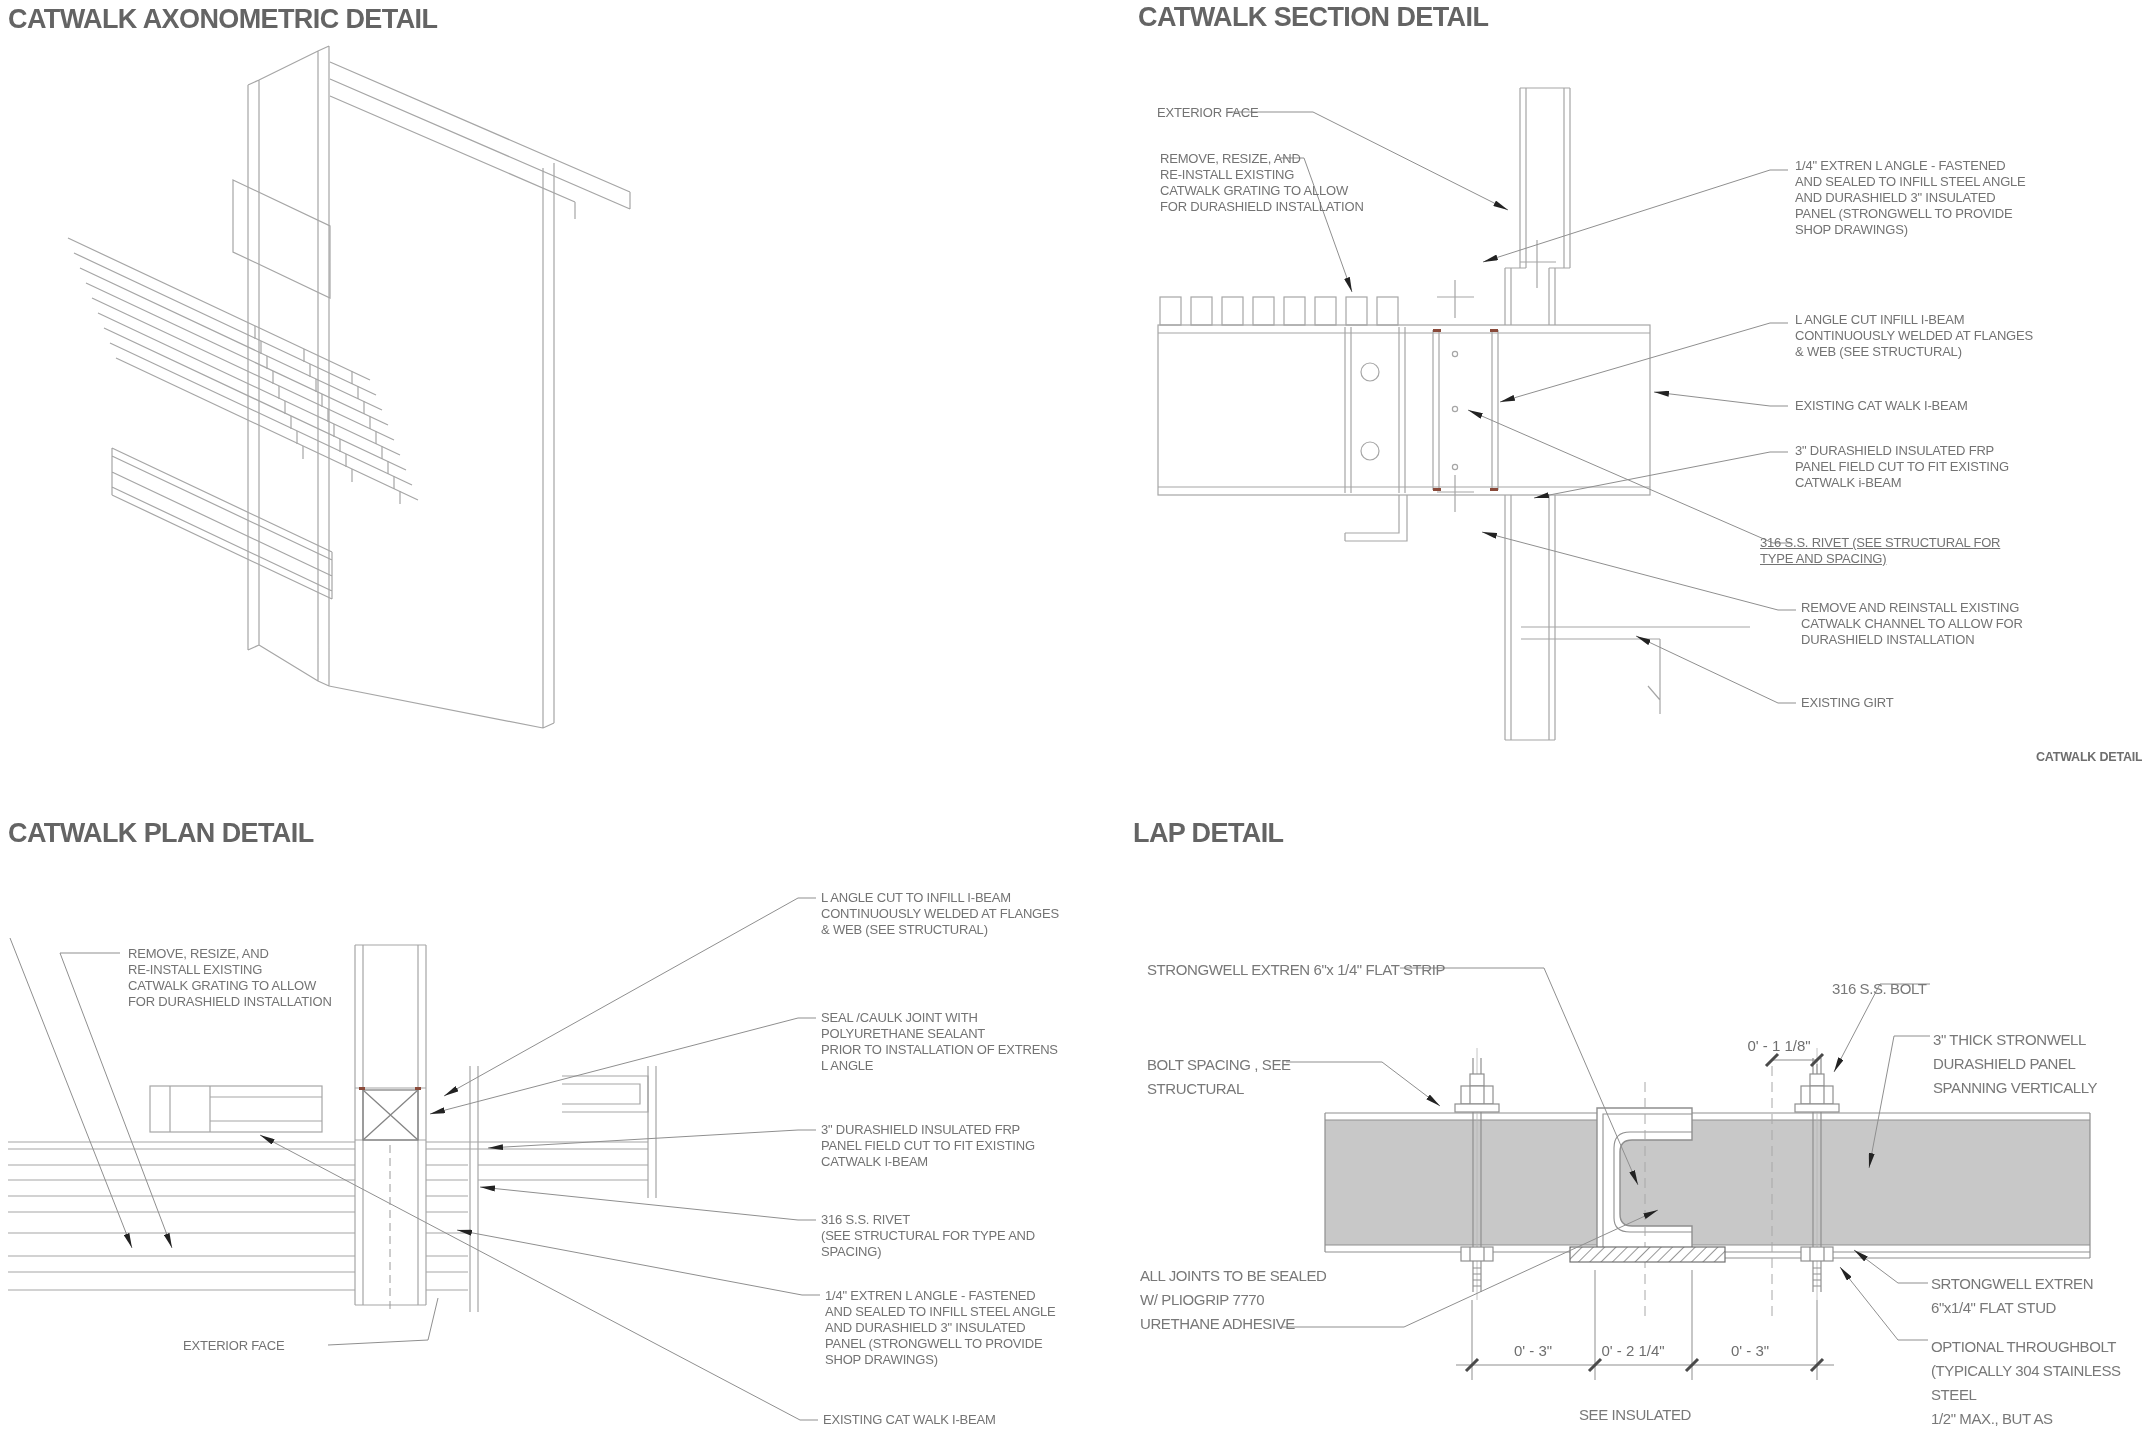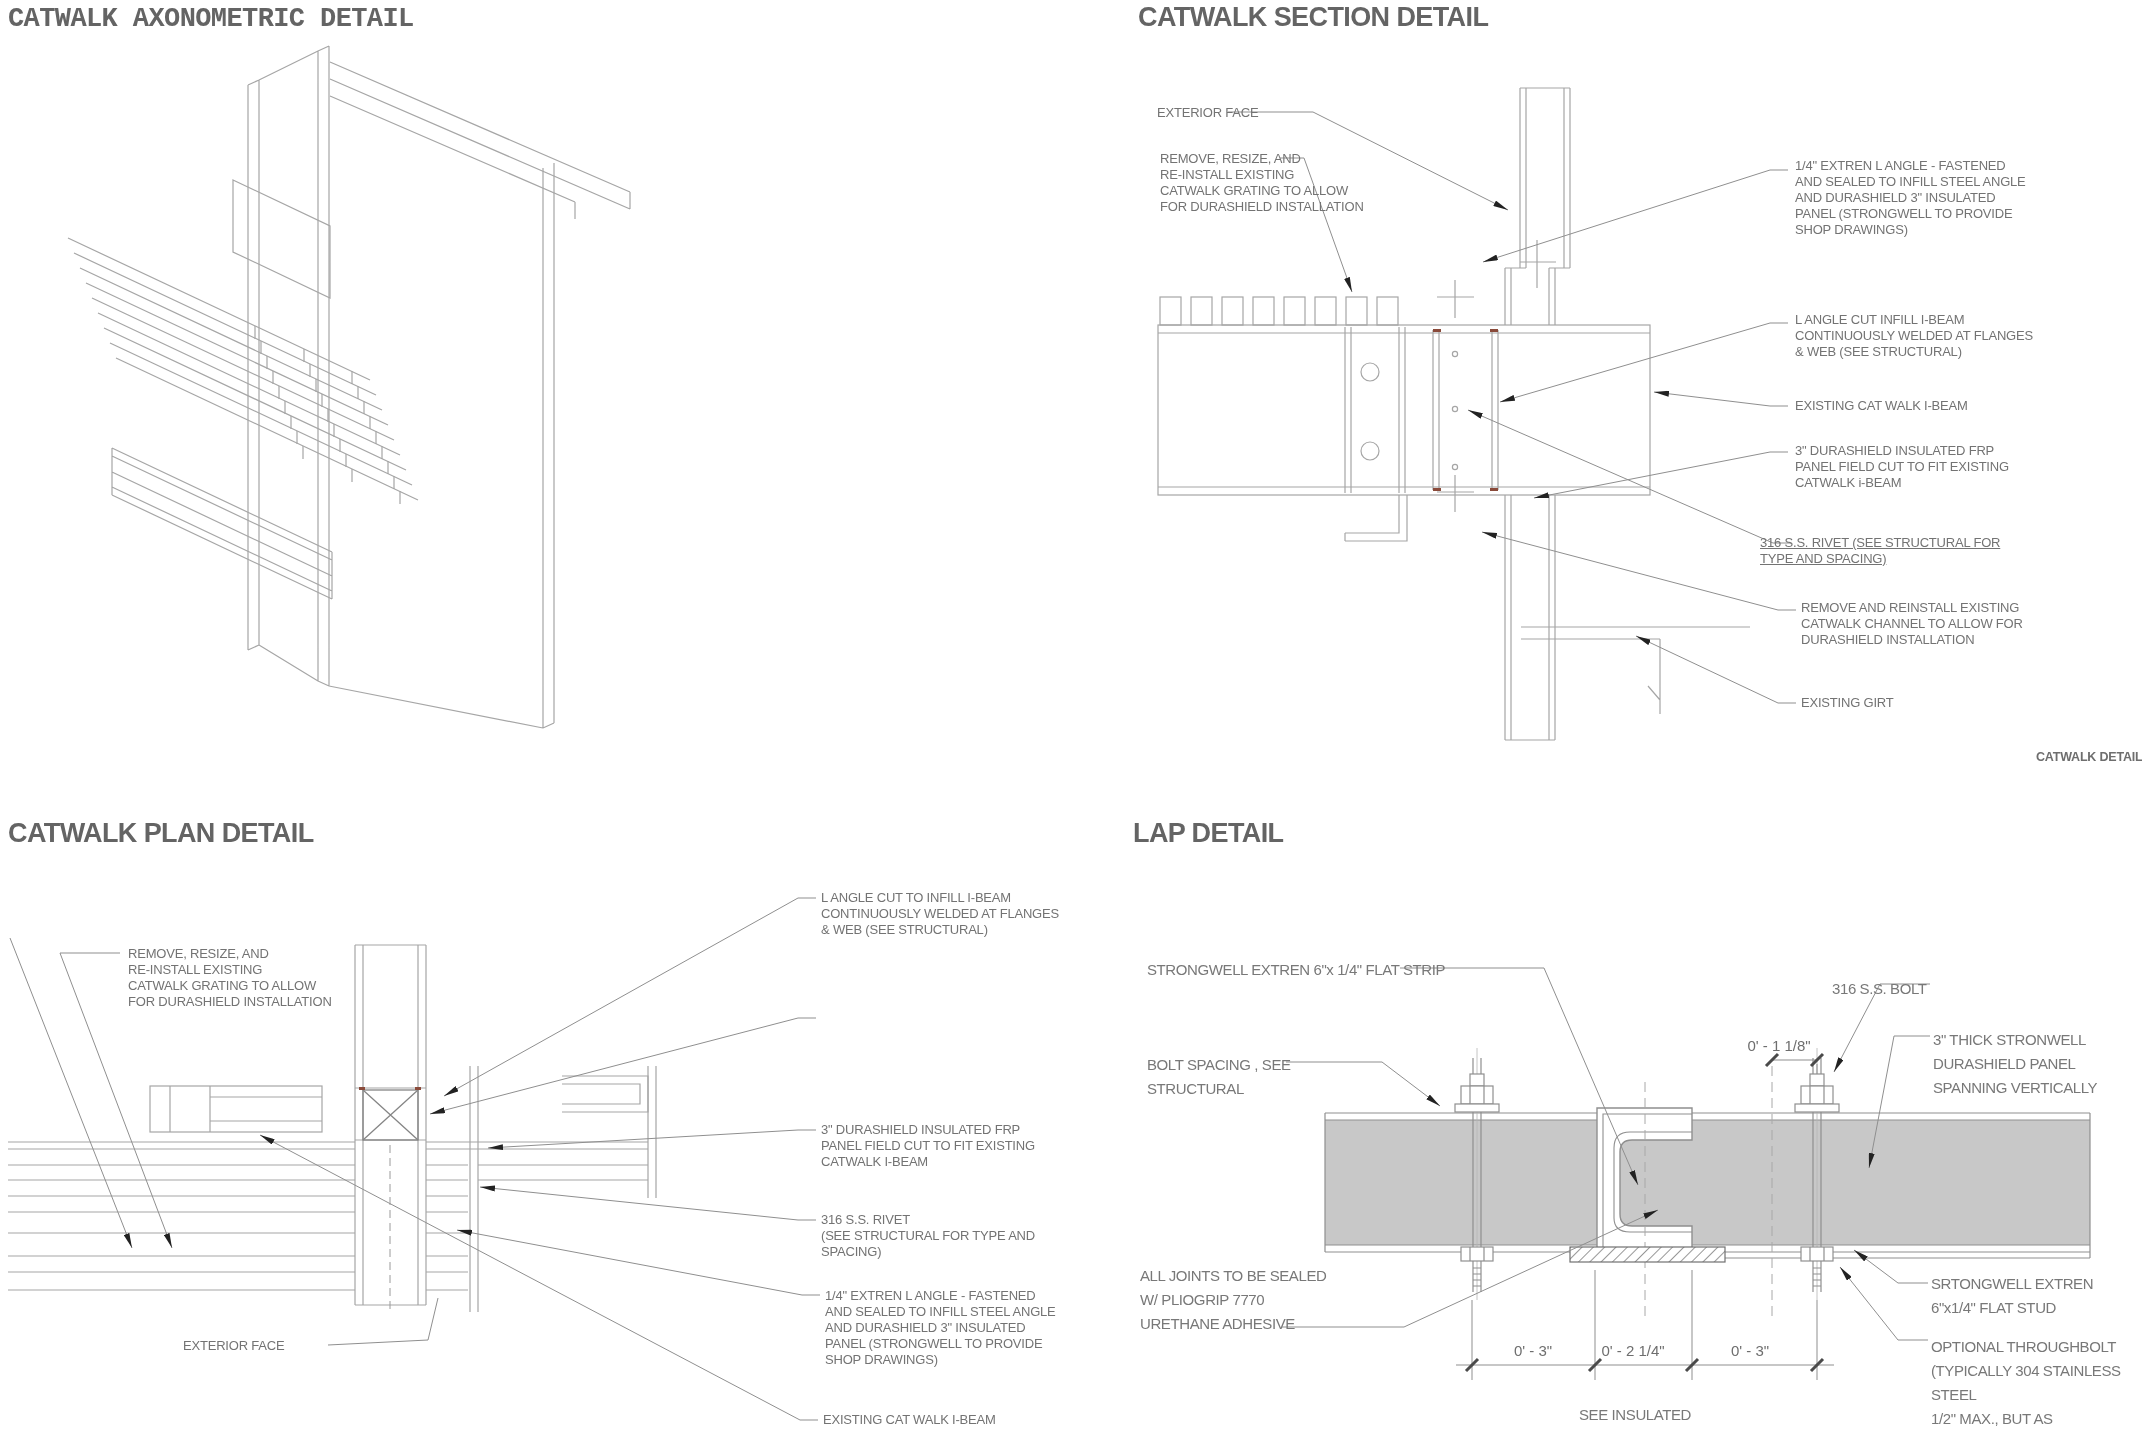--- a/index.html
+++ b/index.html
@@ -14,21 +14,21 @@
   .note  { position:absolute; font-size:12.5px; font-weight:700; color:#6e6e6e;
            letter-spacing:-0.2px; white-space:nowrap; }
   svg.panel { position:absolute; display:block; }
   .dimtxt { font-family:"Liberation Sans", sans-serif; font-size:15px; fill:#6e6e6e; }
 </style>
 </head>
 <body>
 
 <div class="sheet">
 
-  <div class="title" style="left:8px; top:4px;font-family:Liberation Mono, monospace;">CATWALK AXONOMETRIC DETAIL</div>
+  <div class="title" style="left:8px; top:4px;">CATWALK AXONOMETRIC DETAIL</div>
   <div class="title" style="left:1138px; top:2px;">CATWALK SECTION DETAIL</div>
   <div class="title" style="left:8px; top:818px;">CATWALK PLAN DETAIL</div>
   <div class="title" style="left:1133px; top:818px;">LAP DETAIL</div>
   <div class="note" style="left:2036px; top:750px;">CATWALK DETAILS</div>
 
   <svg class="panel" style="left:0; top:0;" width="1070" height="800" viewBox="0 0 1070 800">
     <g stroke="#a6a6a6" stroke-width="1.2" fill="none">
 
       <path d="M248,85 V650 M259,80 V645 M248,85 L259,80 M248,650 L259,645
                M318,51 V681 M329,46 V686 M259,80 L318,51 M318,51 L329,46 M259,645 L318,681 M318,681 L329,686
@@ -260,20 +260,24 @@
   <div class="lbl" style="left:1801px; top:695px;">EXISTING GIRT</div>
 
   <div class="lbl" style="left:128px; top:946px;">REMOVE, RESIZE, AND
 RE-INSTALL EXISTING
 CATWALK GRATING TO ALLOW
 FOR DURASHIELD INSTALLATION</div>
   <div class="lbl" style="left:183px; top:1338px;">EXTERIOR FACE</div>
   <div class="lbl" style="left:821px; top:890px;">L ANGLE CUT TO INFILL I-BEAM
 CONTINUOUSLY WELDED AT FLANGES
 &amp; WEB (SEE STRUCTURAL)</div>
+  <div class="lbl" style="left:821px; top:1010px;">SEAL /CAULK JOINT WITH
+POLYURETHANE SEALANT
+PRIOR TO INSTALLATION OF EXTRENS
+L ANGLE</div>
   <div class="lbl" style="left:821px; top:1122px;">3" DURASHIELD INSULATED FRP
 PANEL FIELD CUT TO FIT EXISTING
 CATWALK I-BEAM</div>
   <div class="lbl" style="left:821px; top:1212px;">316 S.S. RIVET
 (SEE STRUCTURAL FOR TYPE AND
 SPACING)</div>
   <div class="lbl" style="left:825px; top:1288px;">1/4" EXTREN L ANGLE - FASTENED
 AND SEALED TO INFILL STEEL ANGLE
 AND DURASHIELD 3" INSULATED
 PANEL (STRONGWELL TO PROVIDE

